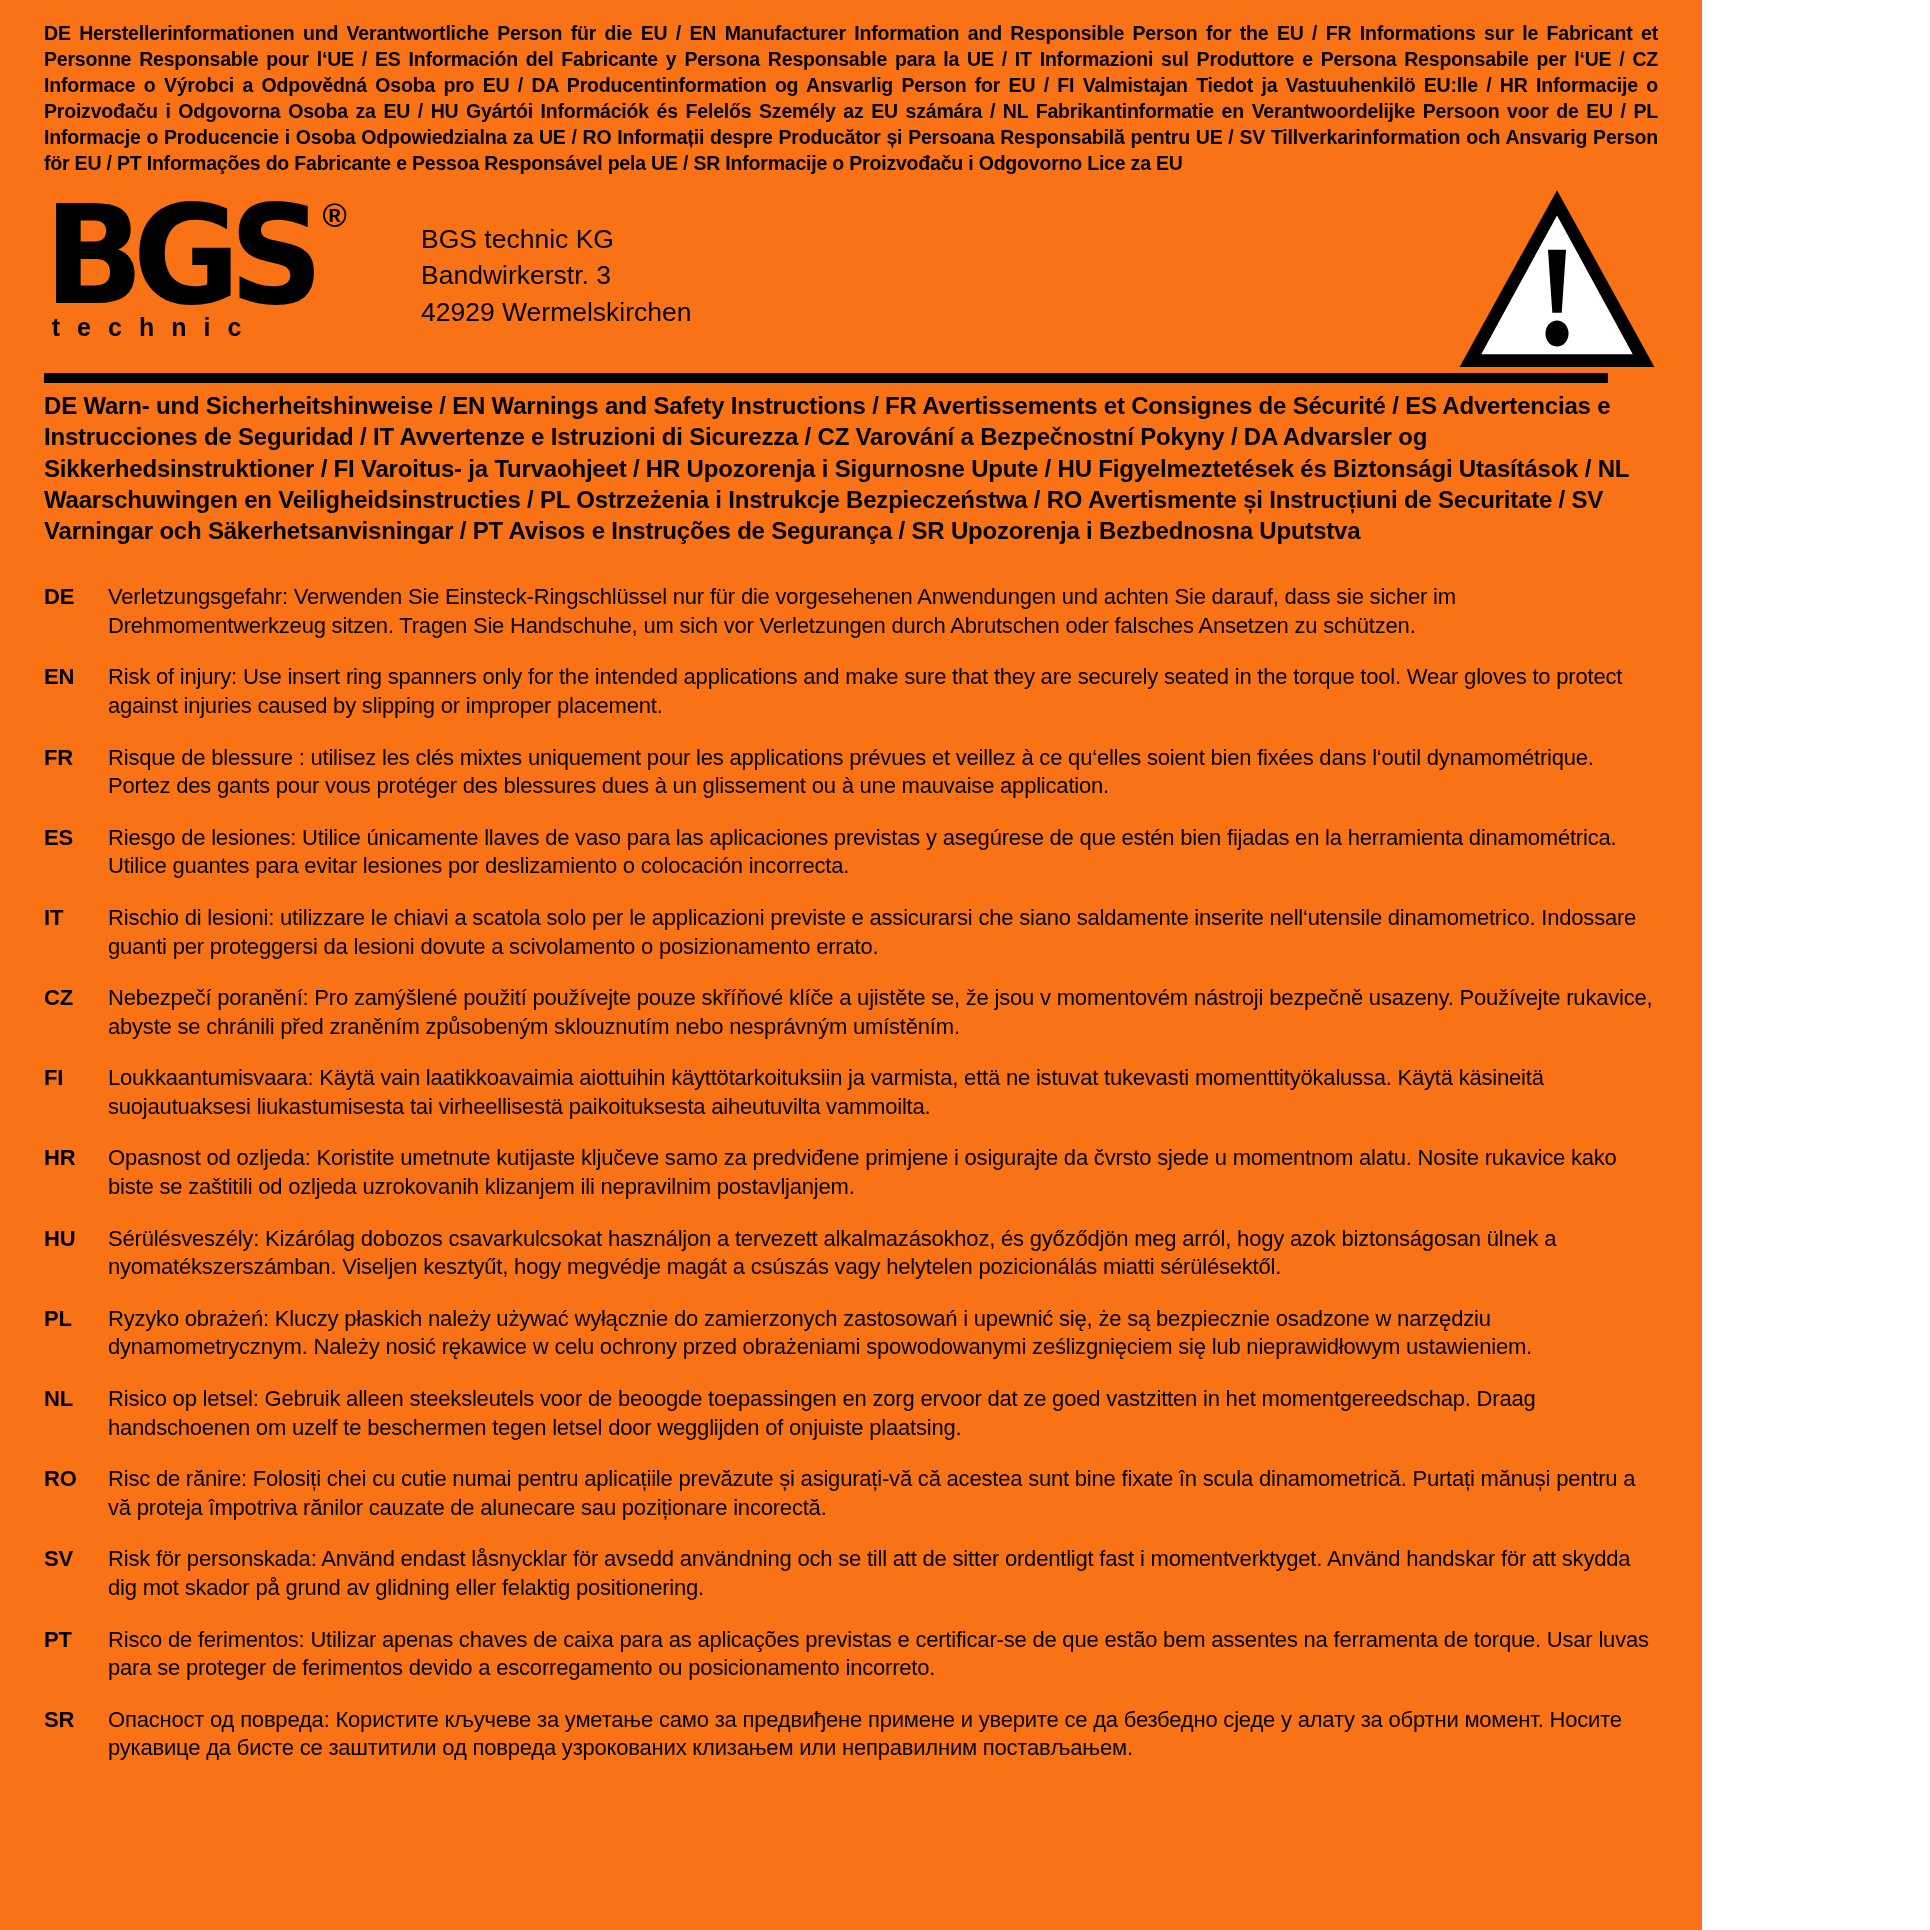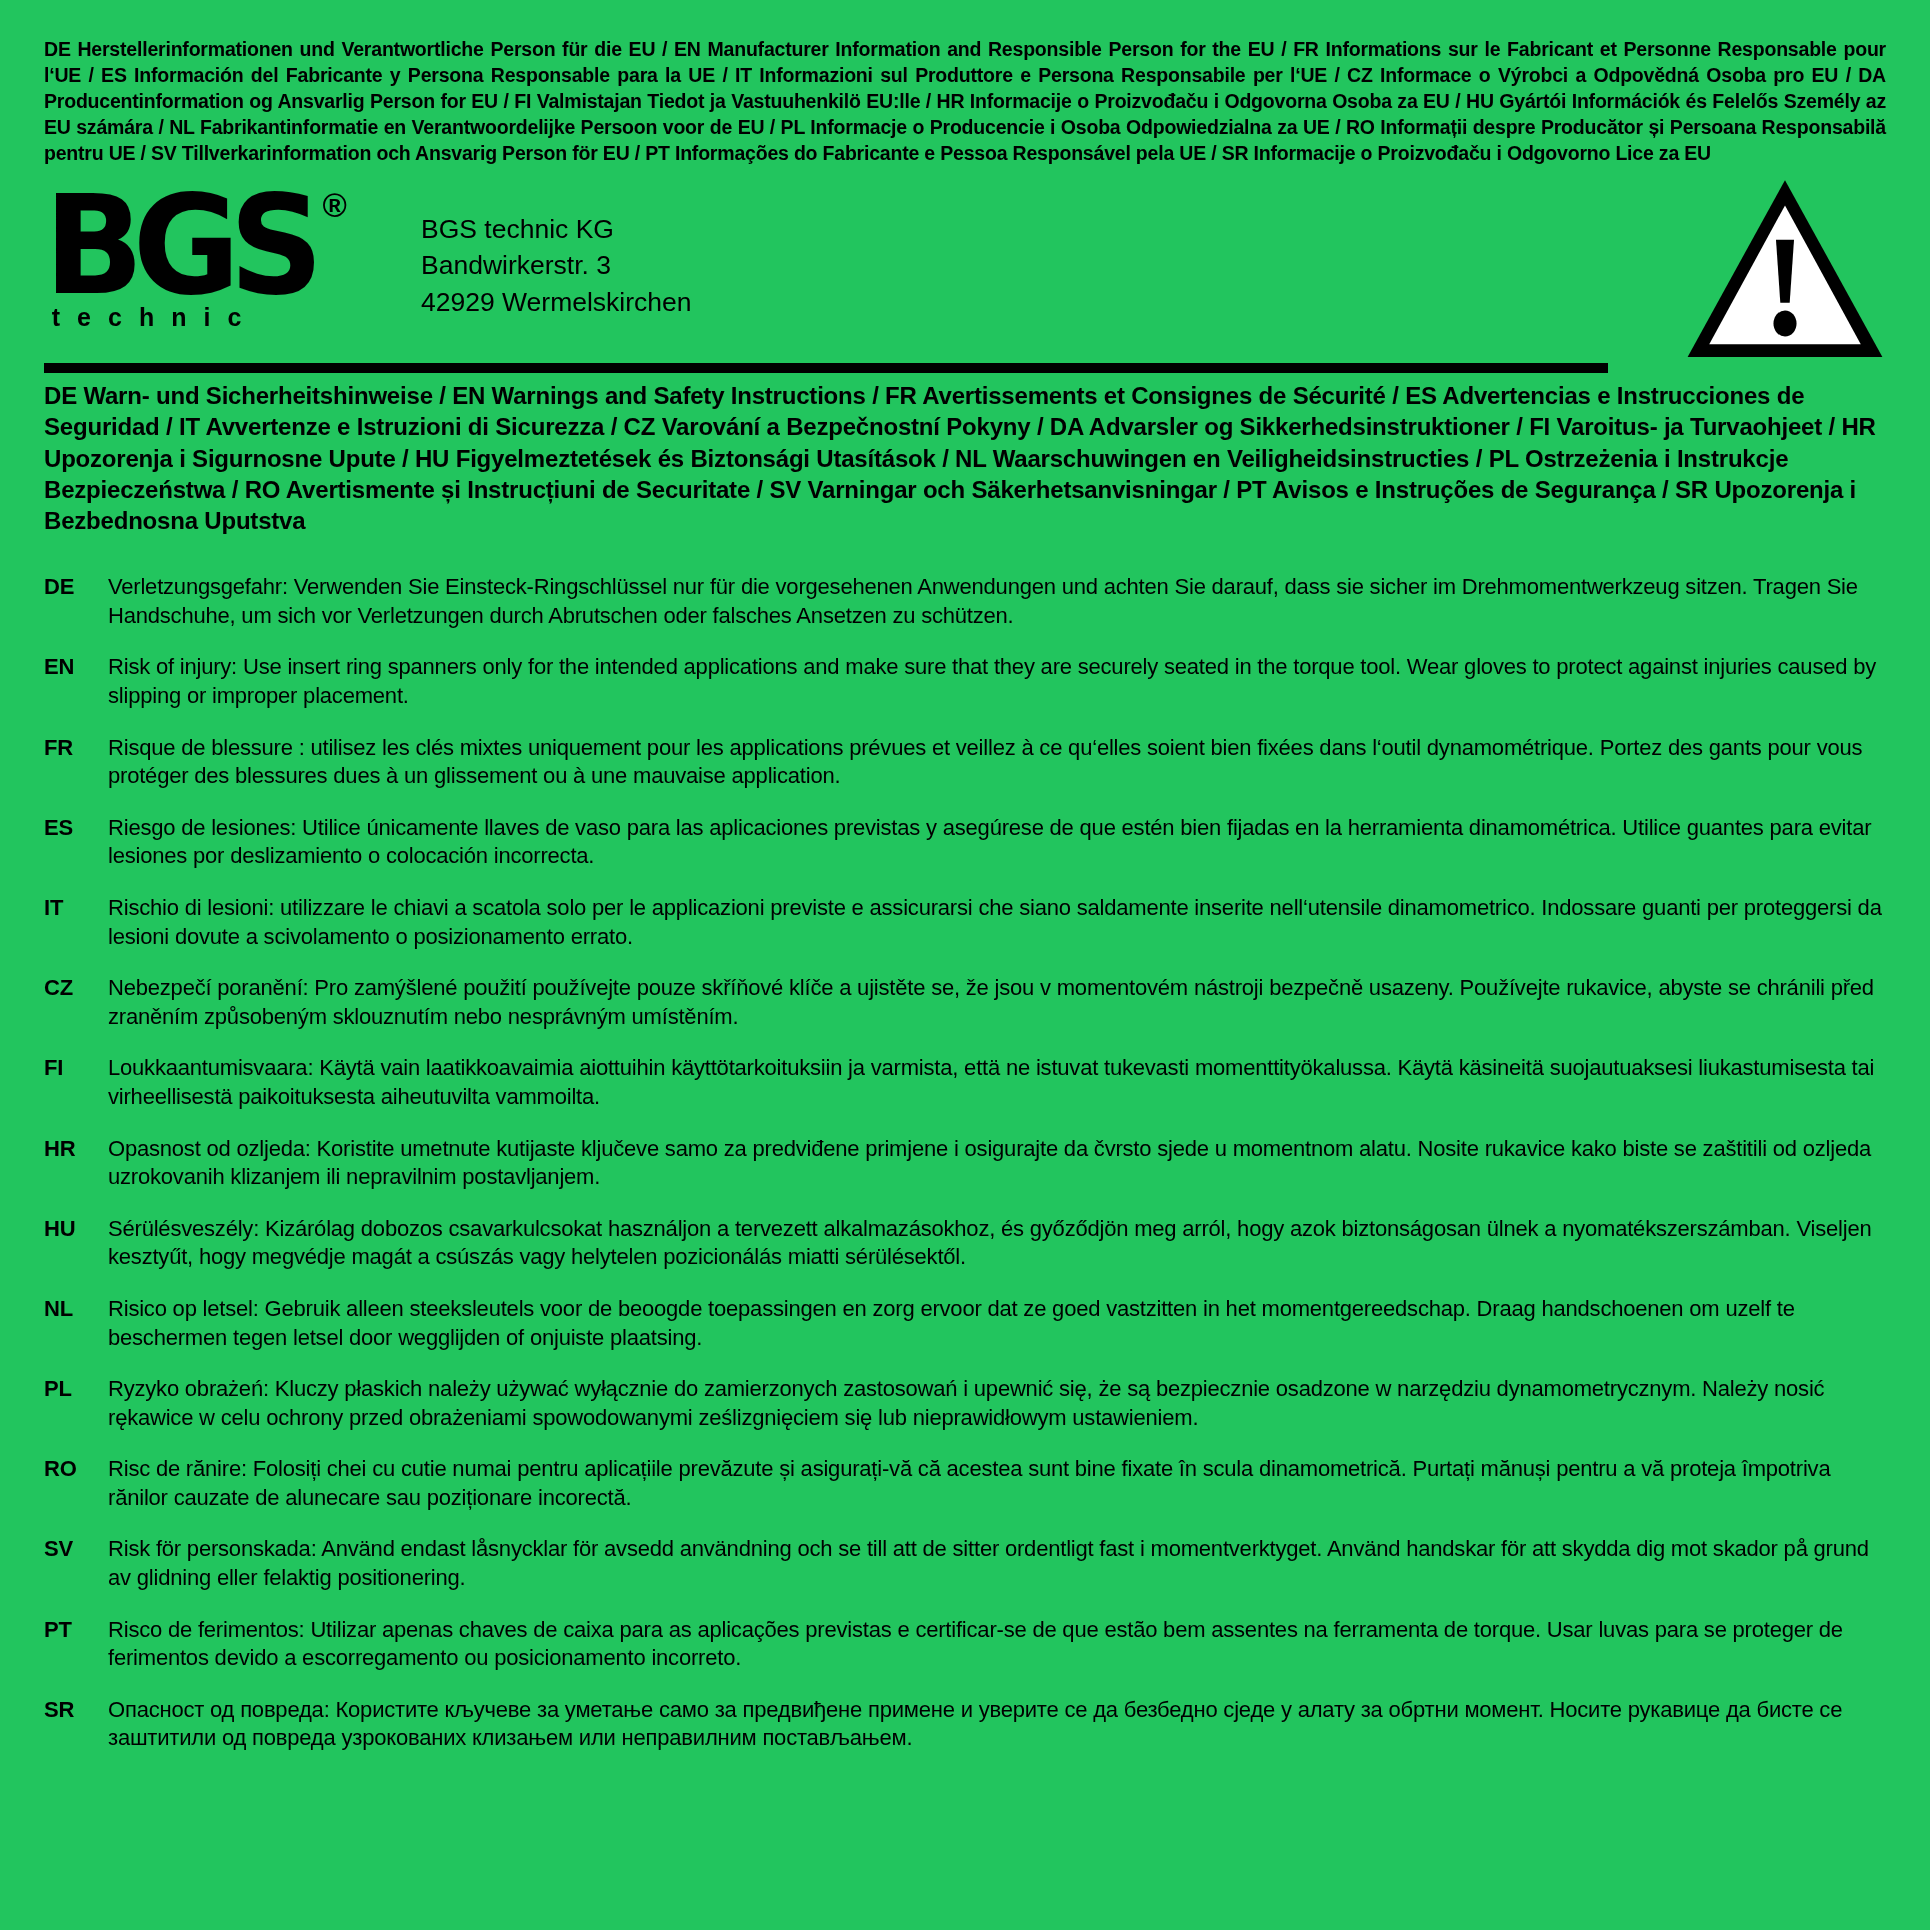--- a/index.html
+++ b/index.html
@@ -1,24 +1,24 @@
 <!DOCTYPE html>
 <html style="font-size:12.5px"><head>
 <meta charset="utf-8">
 <style>
   html, body { margin: 0; padding: 0; background: #ffffff; }
   .page {
     position: relative;
-    width: 1930px;
+    width: 1702px;
     height: 1930px;
-    background: #22c55e;
+    background: #f97316;
     color: #000000;
     font-family: "Liberation Sans", sans-serif;
     box-sizing: border-box;
-    padding: 37px 44px 0 44px;
+    padding: 21px 44px 0 44px;
     overflow: hidden;
   }
   
   .mfr-header {
     font-size: 19.5px;
     font-weight: bold;
     line-height: 1.33;
     letter-spacing: -0.2px;
     text-align: justify;
     margin-bottom: 22px;
@@ -190,28 +190,28 @@
     </div>
     <div class="warn-item">
       <div class="warn-lang">HR</div>
       <div class="warn-text">Opasnost od ozljeda: Koristite umetnute kutijaste ključeve samo za predviđene primjene i osigurajte da čvrsto sjede u momentnom alatu. Nosite rukavice kako biste se zaštitili od ozljeda uzrokovanih klizanjem ili nepravilnim postavljanjem.</div>
     </div>
     <div class="warn-item">
       <div class="warn-lang">HU</div>
       <div class="warn-text">Sérülésveszély: Kizárólag dobozos csavarkulcsokat használjon a tervezett alkalmazásokhoz, és győződjön meg arról, hogy azok biztonságosan ülnek a nyomatékszerszámban. Viseljen kesztyűt, hogy megvédje magát a csúszás vagy helytelen pozicionálás miatti sérülésektől.</div>
     </div>
     <div class="warn-item">
+      <div class="warn-lang">PL</div>
+      <div class="warn-text">Ryzyko obrażeń: Kluczy płaskich należy używać wyłącznie do zamierzonych zastosowań i upewnić się, że są bezpiecznie osadzone w narzędziu dynamometrycznym. Należy nosić rękawice w celu ochrony przed obrażeniami spowodowanymi ześlizgnięciem się lub nieprawidłowym ustawieniem.</div>
+    </div>
+    <div class="warn-item">
       <div class="warn-lang">NL</div>
       <div class="warn-text">Risico op letsel: Gebruik alleen steeksleutels voor de beoogde toepassingen en zorg ervoor dat ze goed vastzitten in het momentgereedschap. Draag handschoenen om uzelf te beschermen tegen letsel door wegglijden of onjuiste plaatsing.</div>
     </div>
     <div class="warn-item">
-      <div class="warn-lang">PL</div>
-      <div class="warn-text">Ryzyko obrażeń: Kluczy płaskich należy używać wyłącznie do zamierzonych zastosowań i upewnić się, że są bezpiecznie osadzone w narzędziu dynamometrycznym. Należy nosić rękawice w celu ochrony przed obrażeniami spowodowanymi ześlizgnięciem się lub nieprawidłowym ustawieniem.</div>
-    </div>
-    <div class="warn-item">
       <div class="warn-lang">RO</div>
       <div class="warn-text">Risc de rănire: Folosiți chei cu cutie numai pentru aplicațiile prevăzute și asigurați-vă că acestea sunt bine fixate în scula dinamometrică. Purtați mănuși pentru a vă proteja împotriva rănilor cauzate de alunecare sau poziționare incorectă.</div>
     </div>
     <div class="warn-item">
       <div class="warn-lang">SV</div>
       <div class="warn-text">Risk för personskada: Använd endast låsnycklar för avsedd användning och se till att de sitter ordentligt fast i momentverktyget. Använd handskar för att skydda dig mot skador på grund av glidning eller felaktig positionering.</div>
     </div>
     <div class="warn-item">
       <div class="warn-lang">PT</div>
       <div class="warn-text">Risco de ferimentos: Utilizar apenas chaves de caixa para as aplicações previstas e certificar-se de que estão bem assentes na ferramenta de torque. Usar luvas para se proteger de ferimentos devido a escorregamento ou posicionamento incorreto.</div>

